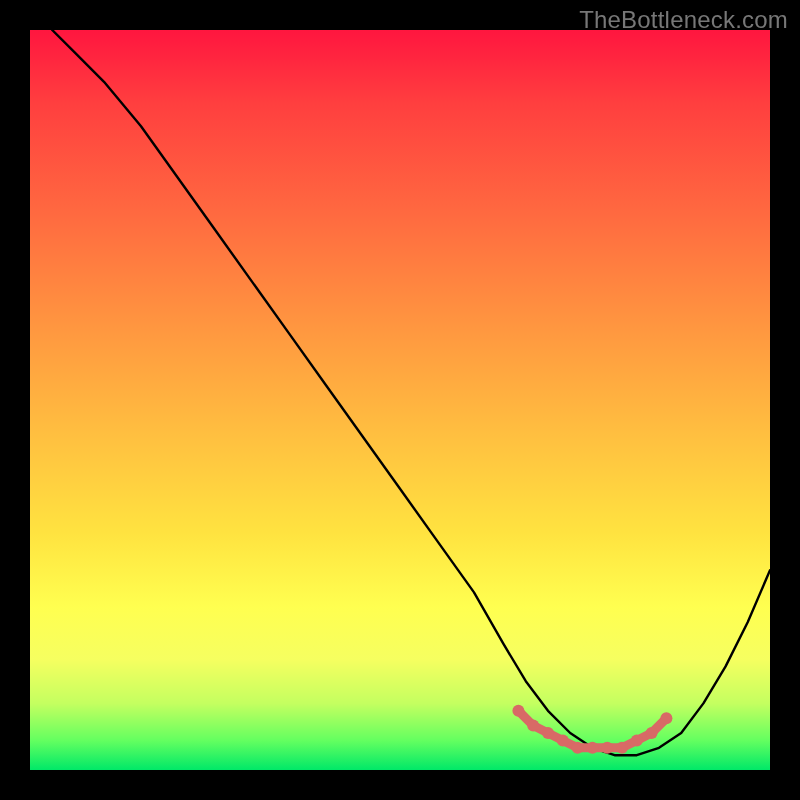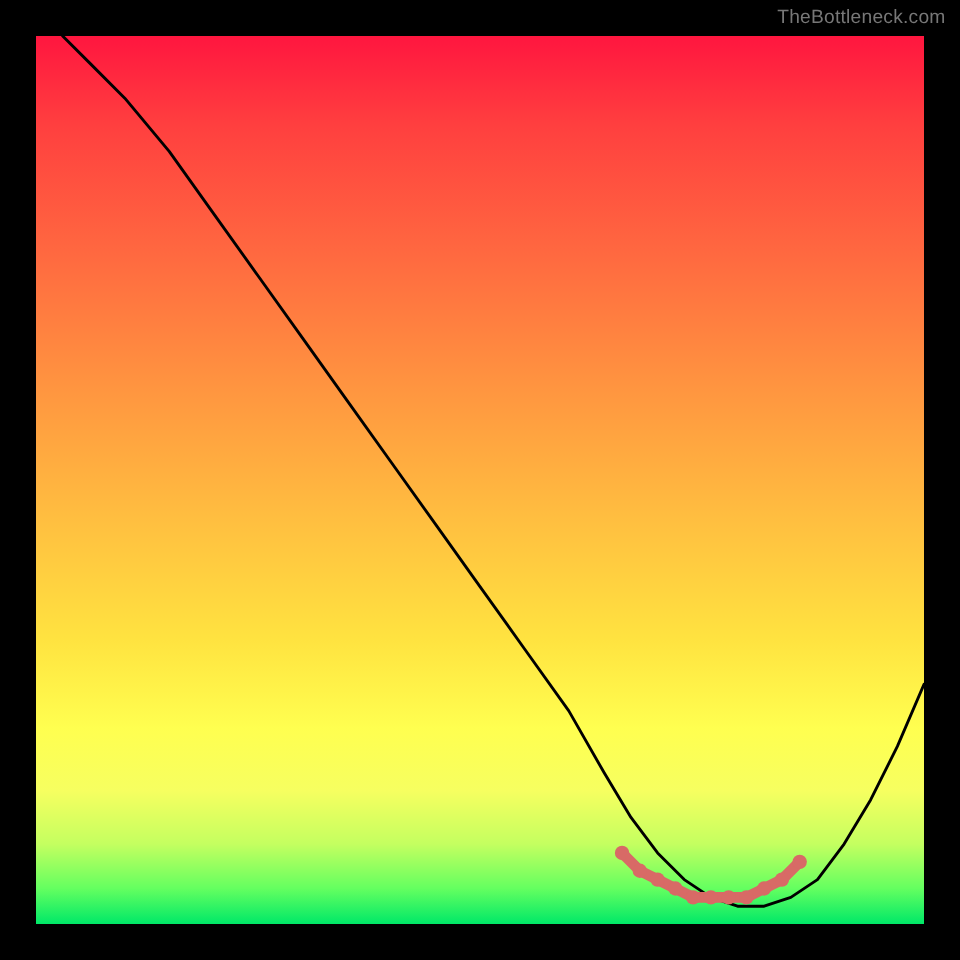--- a/index.html
+++ b/index.html
@@ -17,21 +17,21 @@
     top: 0;
     width: 800px;
     height: 800px;
     background: #000;
   }
   .watermark {
     position: absolute;
     top: 6px;
     right: 12px;
     color: #777;
-    font-size: 16px;
+    font-size: 24px;
     font-weight: 500;
     letter-spacing: 0.2px;
     text-align: center;
   }
   .plot {
     position: absolute;
     left: 30px;
     top: 30px;
     width: 740px;
     height: 740px;

